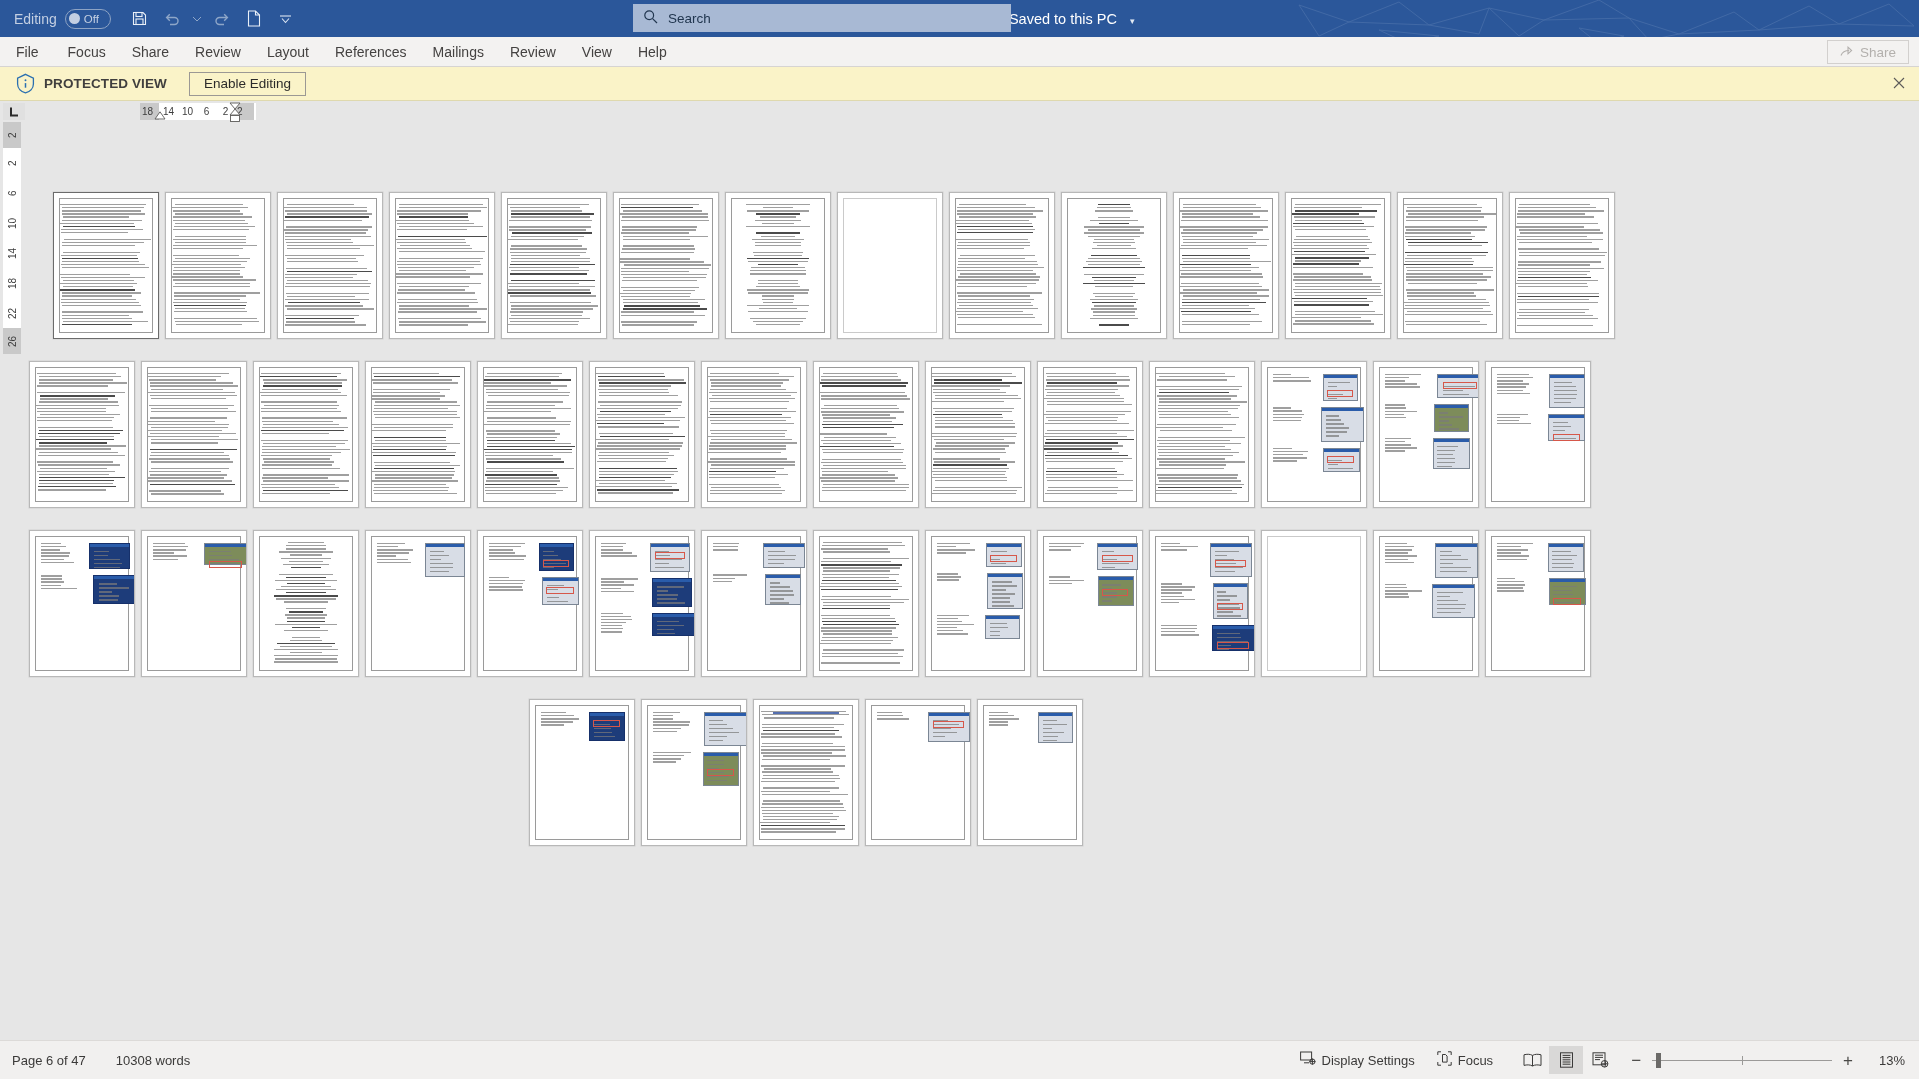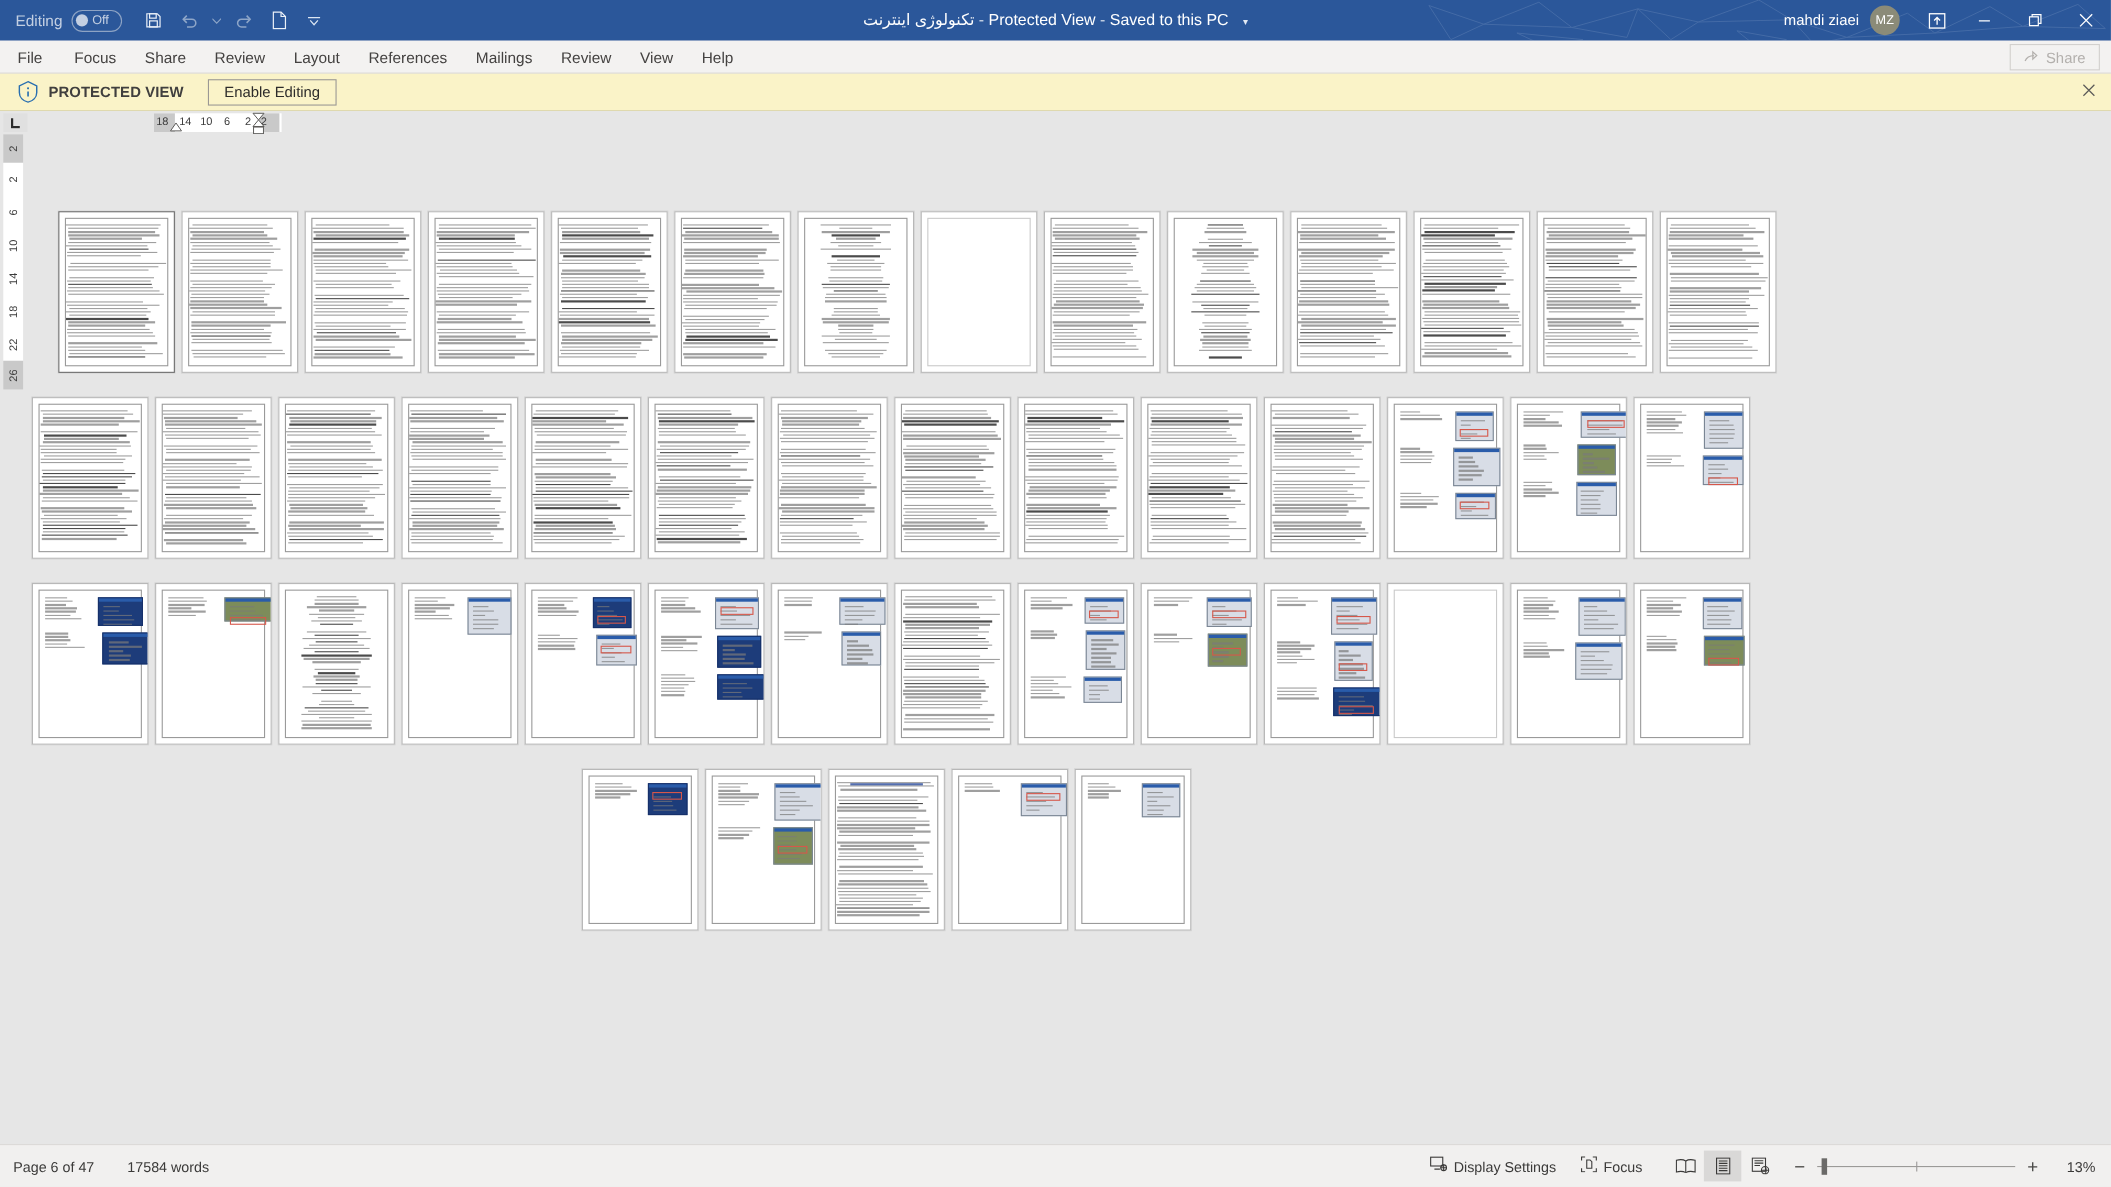--- a/index.html
+++ b/index.html
@@ -251,47 +251,30 @@
     <span class="doc-title">
       <span>تکنولوژی اینترنت</span>
       <span class="sep">-</span>
       <span>Protected View</span>
       <span class="sep">-</span>
       <span>Saved to this PC</span>
       <span class="title-chev">▾</span>
     </span>
   </div>
 
-
-  <div class="title-right">
-    <span class="user-name">mahdi ziaei</span>
-    <span class="avatar">MZ</span>
-    <span class="ribbon-disp">
-      <svg width="16" height="16" viewBox="0 0 16 16" fill="none" stroke="#ffffff" stroke-width="1.2">
-        <rect x="1" y="1.5" width="14" height="13"></rect>
-        <path d="M8 11.5V5M5.3 7.6 8 4.9l2.7 2.7"></path>
+  <div class="search-box">
+    <span>
+      <svg width="15" height="15" viewBox="0 0 15 15" fill="none" stroke="#21364f" stroke-width="1.2">
+        <circle cx="6.2" cy="6.2" r="4.4"></circle>
+          <path d="M9.6 9.6 L14 14"></path>
       </svg>
     </span>
-    <span class="wbtn">
-      <svg width="12" height="12" viewBox="0 0 12 12">
-          <path d="M1 6h10" stroke="#fff" stroke-width="1.1"></path>
-        </svg>
-    </span>
-    <span class="wbtn">
-      <svg width="13" height="13" viewBox="0 0 13 13" fill="none" stroke="#fff" stroke-width="1.1">
-        <rect x="1" y="3.3" width="8" height="8"></rect>
-          <path d="M3.4 3.3V1.3h8v8h-2"></path>
-      </svg>
-    </span>
-    <span class="wbtn close">
-      <svg width="13" height="13" viewBox="0 0 13 13">
-          <path d="M1 1 L12 12 M12 1 L1 12" stroke="#fff" stroke-width="1.2"></path>
-        </svg>
-    </span>
+    <span class="ph">Search</span>
   </div>
+
 </div>
 
 <div class="ribbon">
   <span class="tab first">File</span>
   <span class="tab">Focus</span>
   <span class="tab">Share</span>
   <span class="tab">Review</span>
   <span class="tab">Layout</span>
   <span class="tab">References</span>
   <span class="tab">Mailings</span>
@@ -2071,21 +2054,21 @@
             </span>
           </div>
         </div>
       </div>
   </div>
 </div>
 
 <div class="status">
   <div class="st-left">
     <span>Page 6 of 47</span>
-    <span>17584 words</span>
+    <span>10308 words</span>
   </div>
 
   <div class="st-right">
     <span class="st-item">
       <span>
         <svg width="16" height="15" viewBox="0 0 16 15" fill="none" stroke="#3b3a39" stroke-width="1">
           <rect x="0.6" y="1" width="11" height="8"></rect>
             <path d="M4 11.8h5"></path>
           <circle cx="12.4" cy="10.6" r="2.6"></circle>
             <path d="M12.4 7.6v6M9.4 10.6h6"></path>

